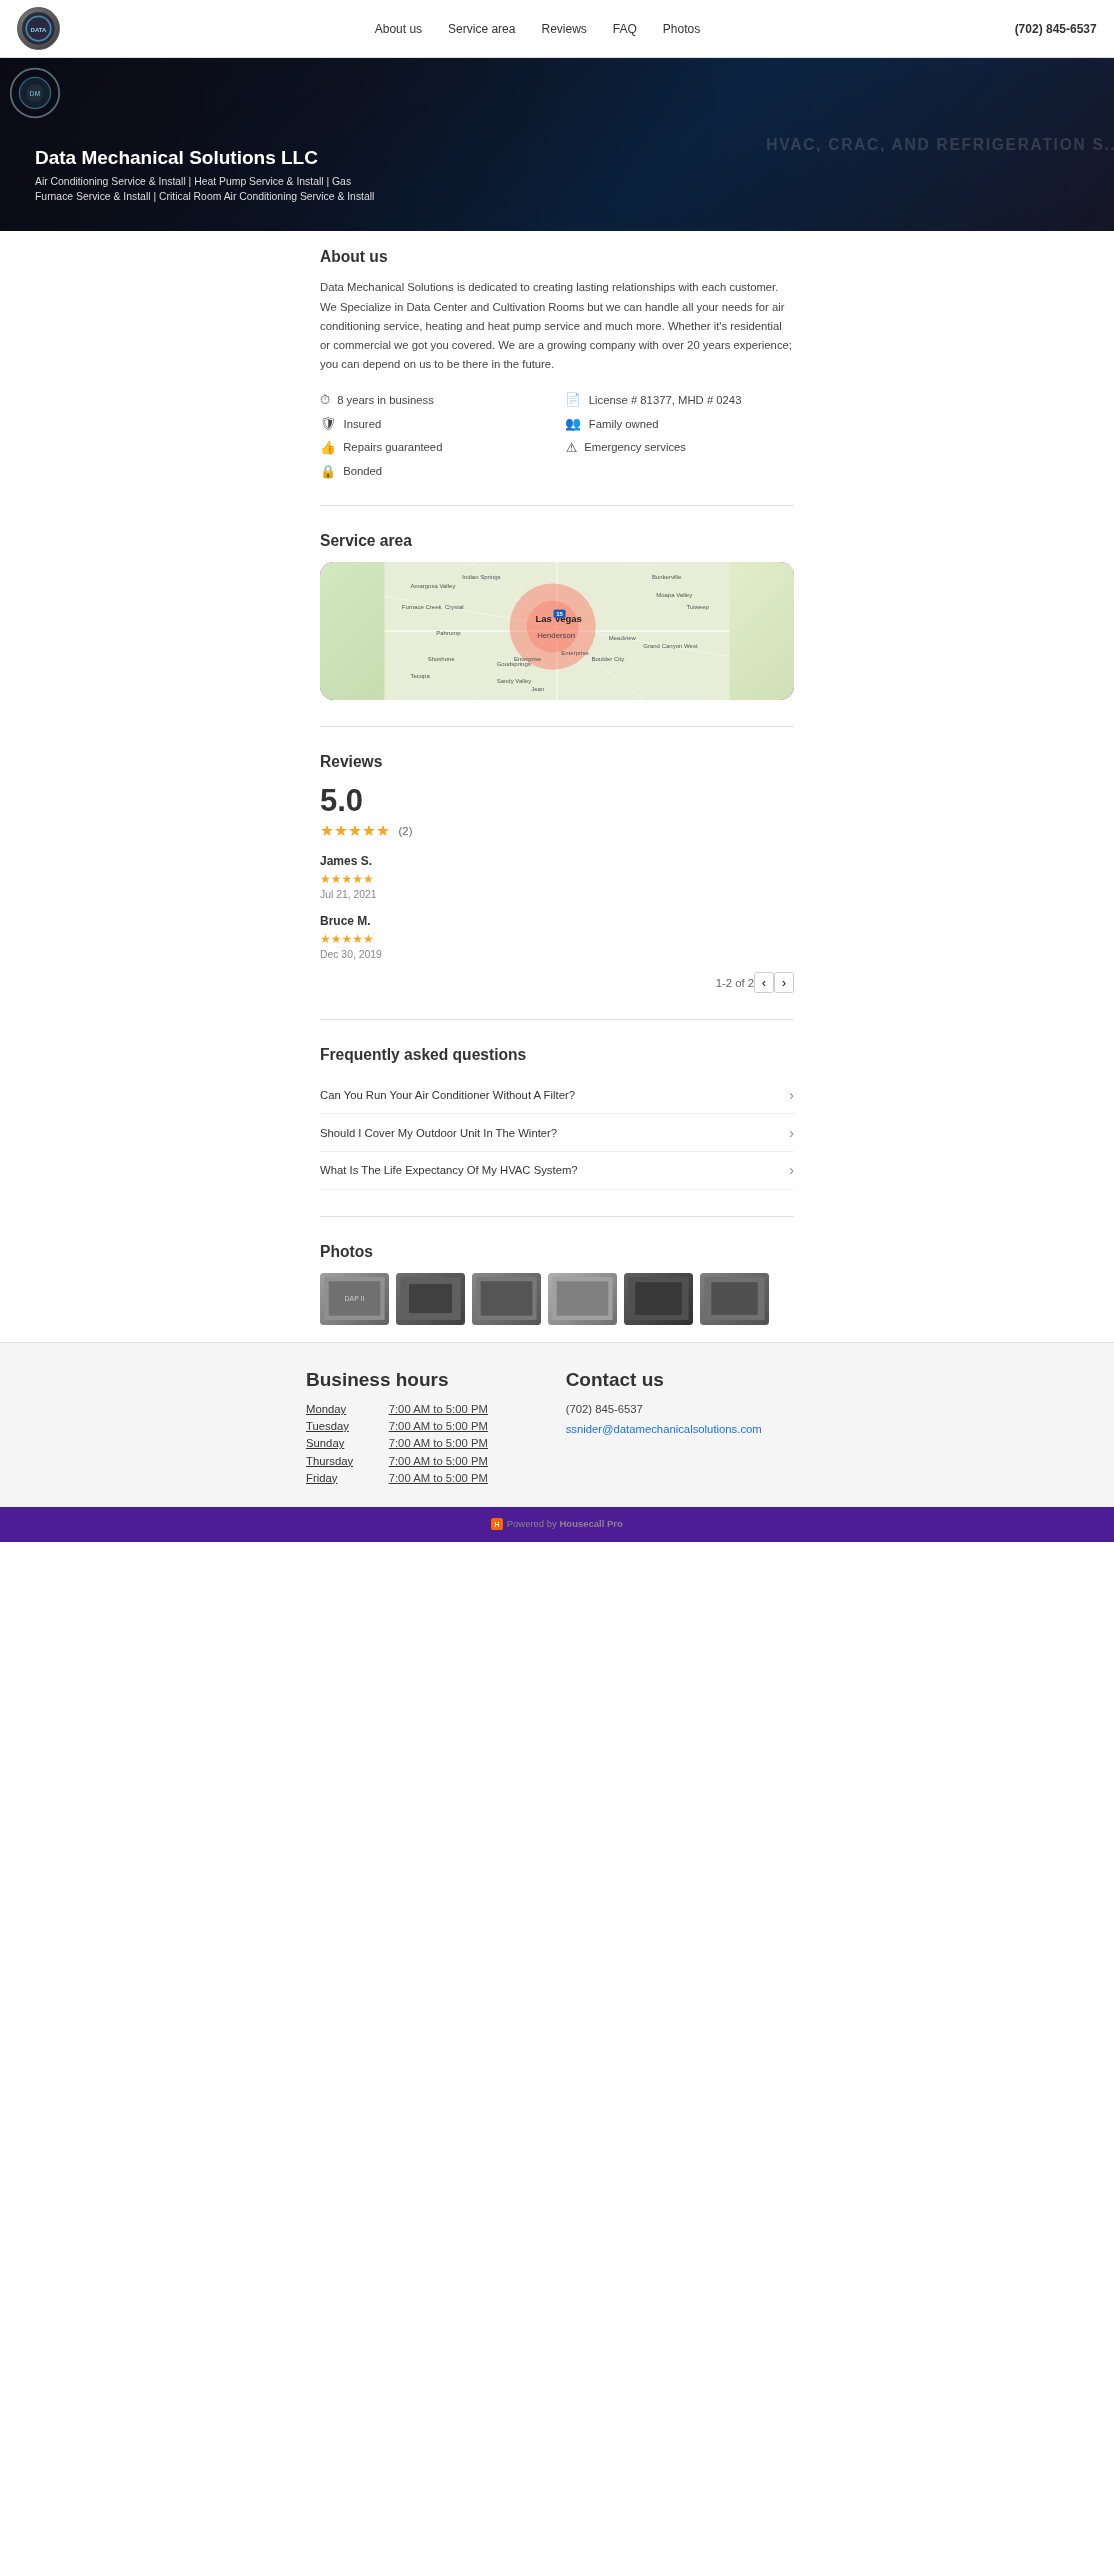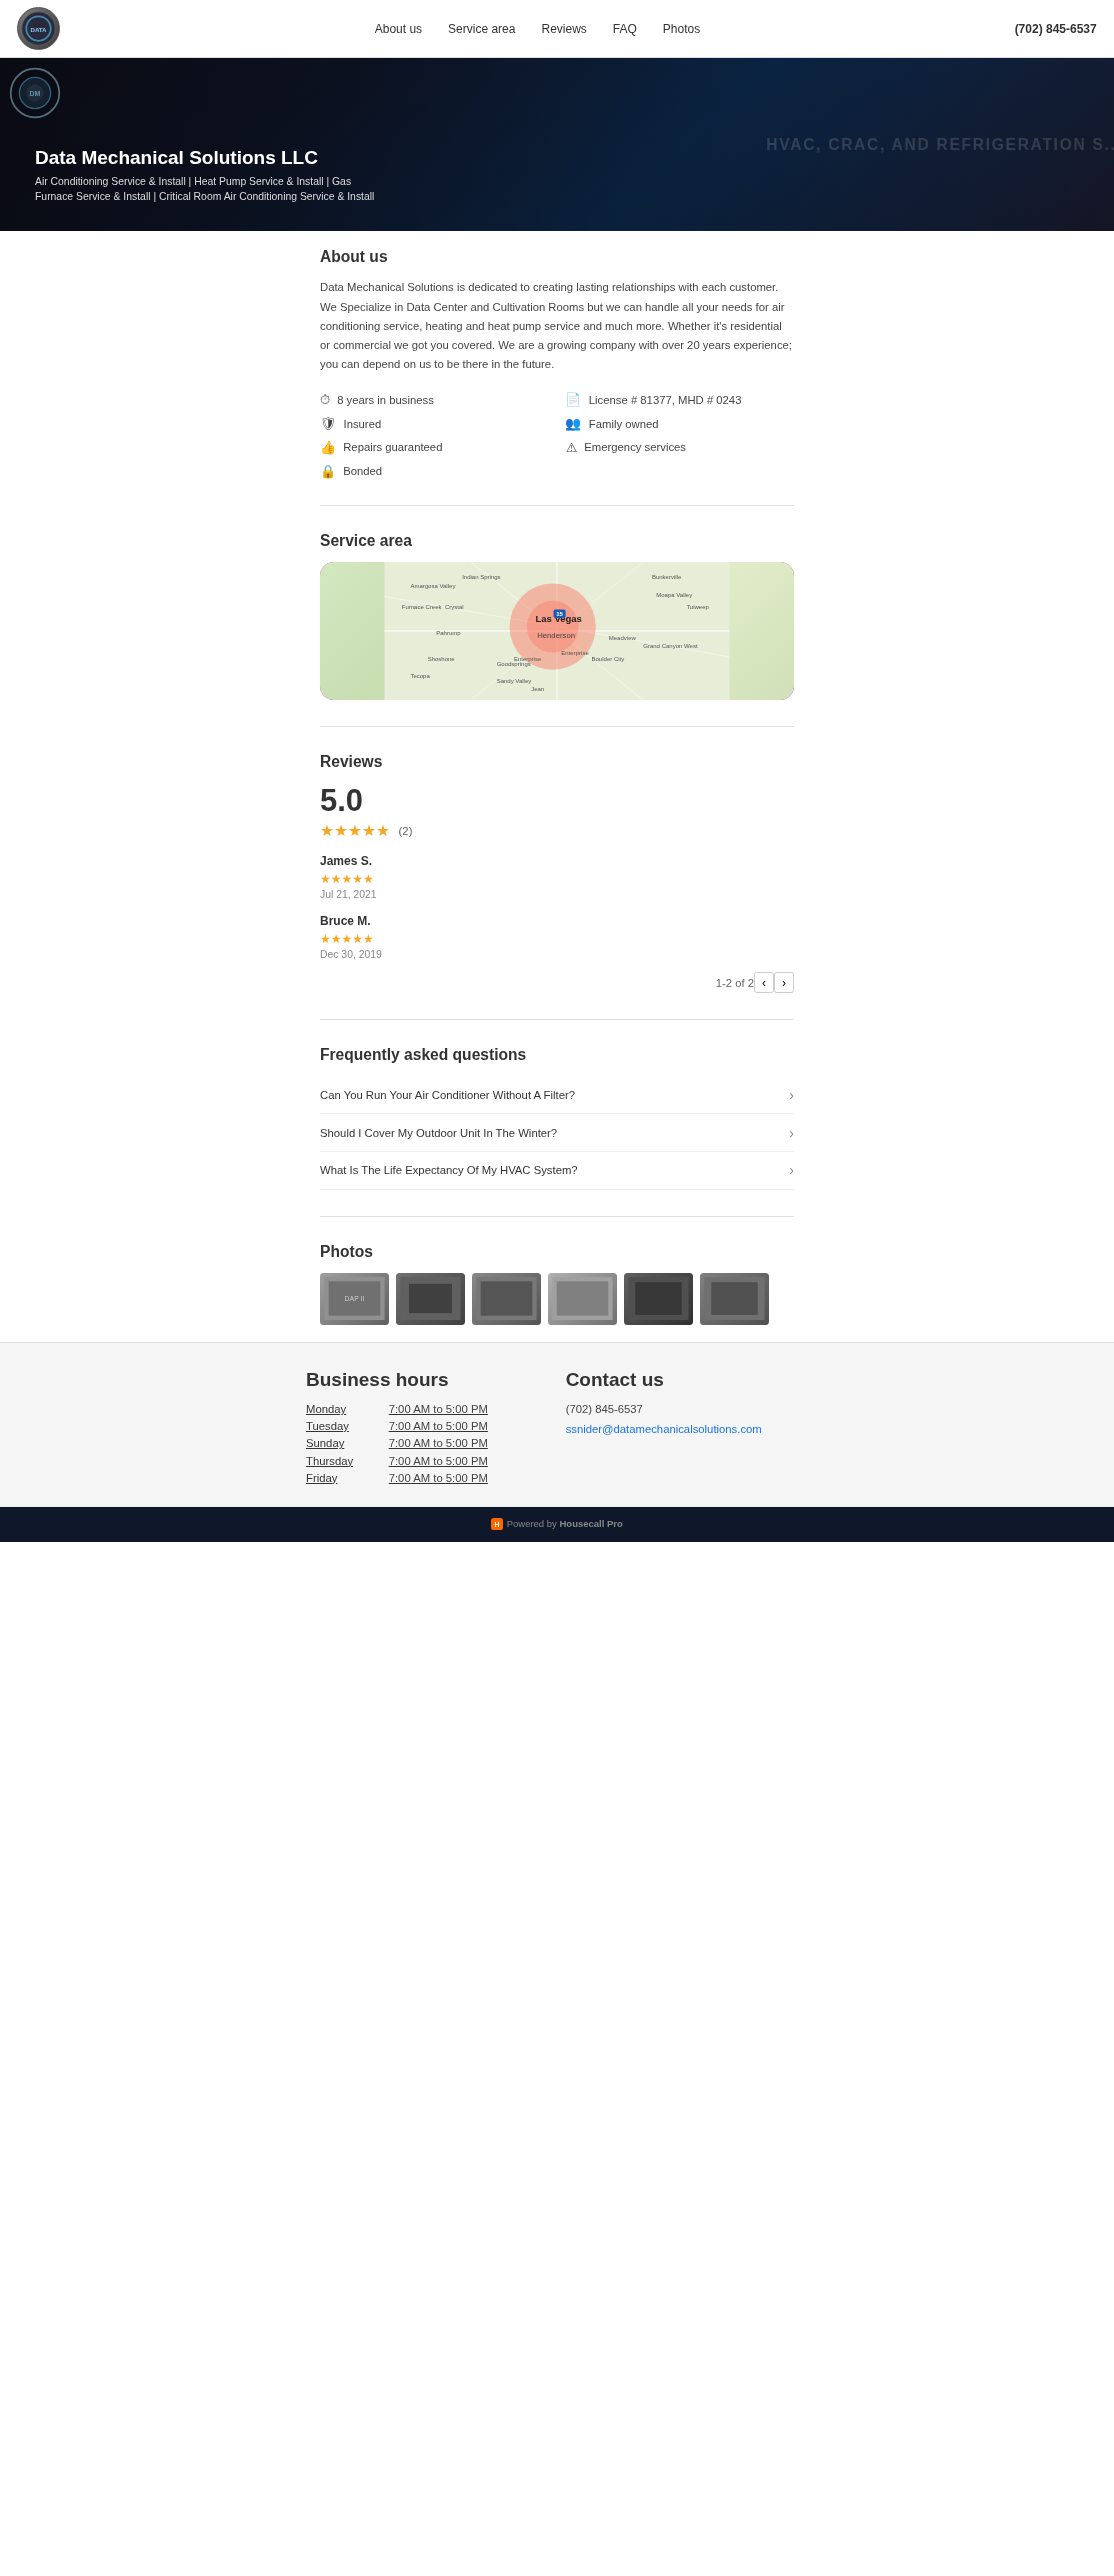--- a/index.html
+++ b/index.html
@@ -100,21 +100,21 @@
     .footer { background: #f5f5f5; padding: 26px 14px 17.3px; border-top: 0.9px solid #ddd; }
     .footer-grid { display: grid; grid-template-columns: 1fr 1fr; gap: 17.3px; max-width: 502px; margin: 0 auto; }
     .footer-section-title { font-size: 19px; font-weight: bold; margin-bottom: 12px; color: #333; }
     .hours-row { display: flex; gap: 8.7px; margin-bottom: 5.2px; font-size: 11.3px; text-decoration: underline; }
     .day-label { min-width: 74px; color: #333; }
     .time-label { color: #444; }
     .contact-info { font-size: 11.3px; margin-bottom: 7px; color: #444; }
     .contact-link { color: #1a73e8; text-decoration: none; font-size: 11.3px; }
 
     
-    .hcp-footer { text-align: center; padding: 10.4px; font-size: 9.5px; color: #888; background: #0f172a; border-top: 0.9px solid #eee; }
+    .hcp-footer { text-align: center; padding: 10.4px; font-size: 9.5px; color: #888; background: #4c1d95; border-top: 0.9px solid #eee; }
     .hcp-logo { display: inline-flex; align-items: center; gap: 3.5px; }
   </style>
 </head>
 <body>
 
 <nav class="nav-bar">
   <div class="nav-logo">
     <div class="nav-logo-circle">
       <svg width="35" height="35" viewBox="0 0 40 40" style="font-size:9px">
         <circle cx="20" cy="20" r="19" fill="#2a2a3e" stroke="#555" stroke-width="1"></circle>

